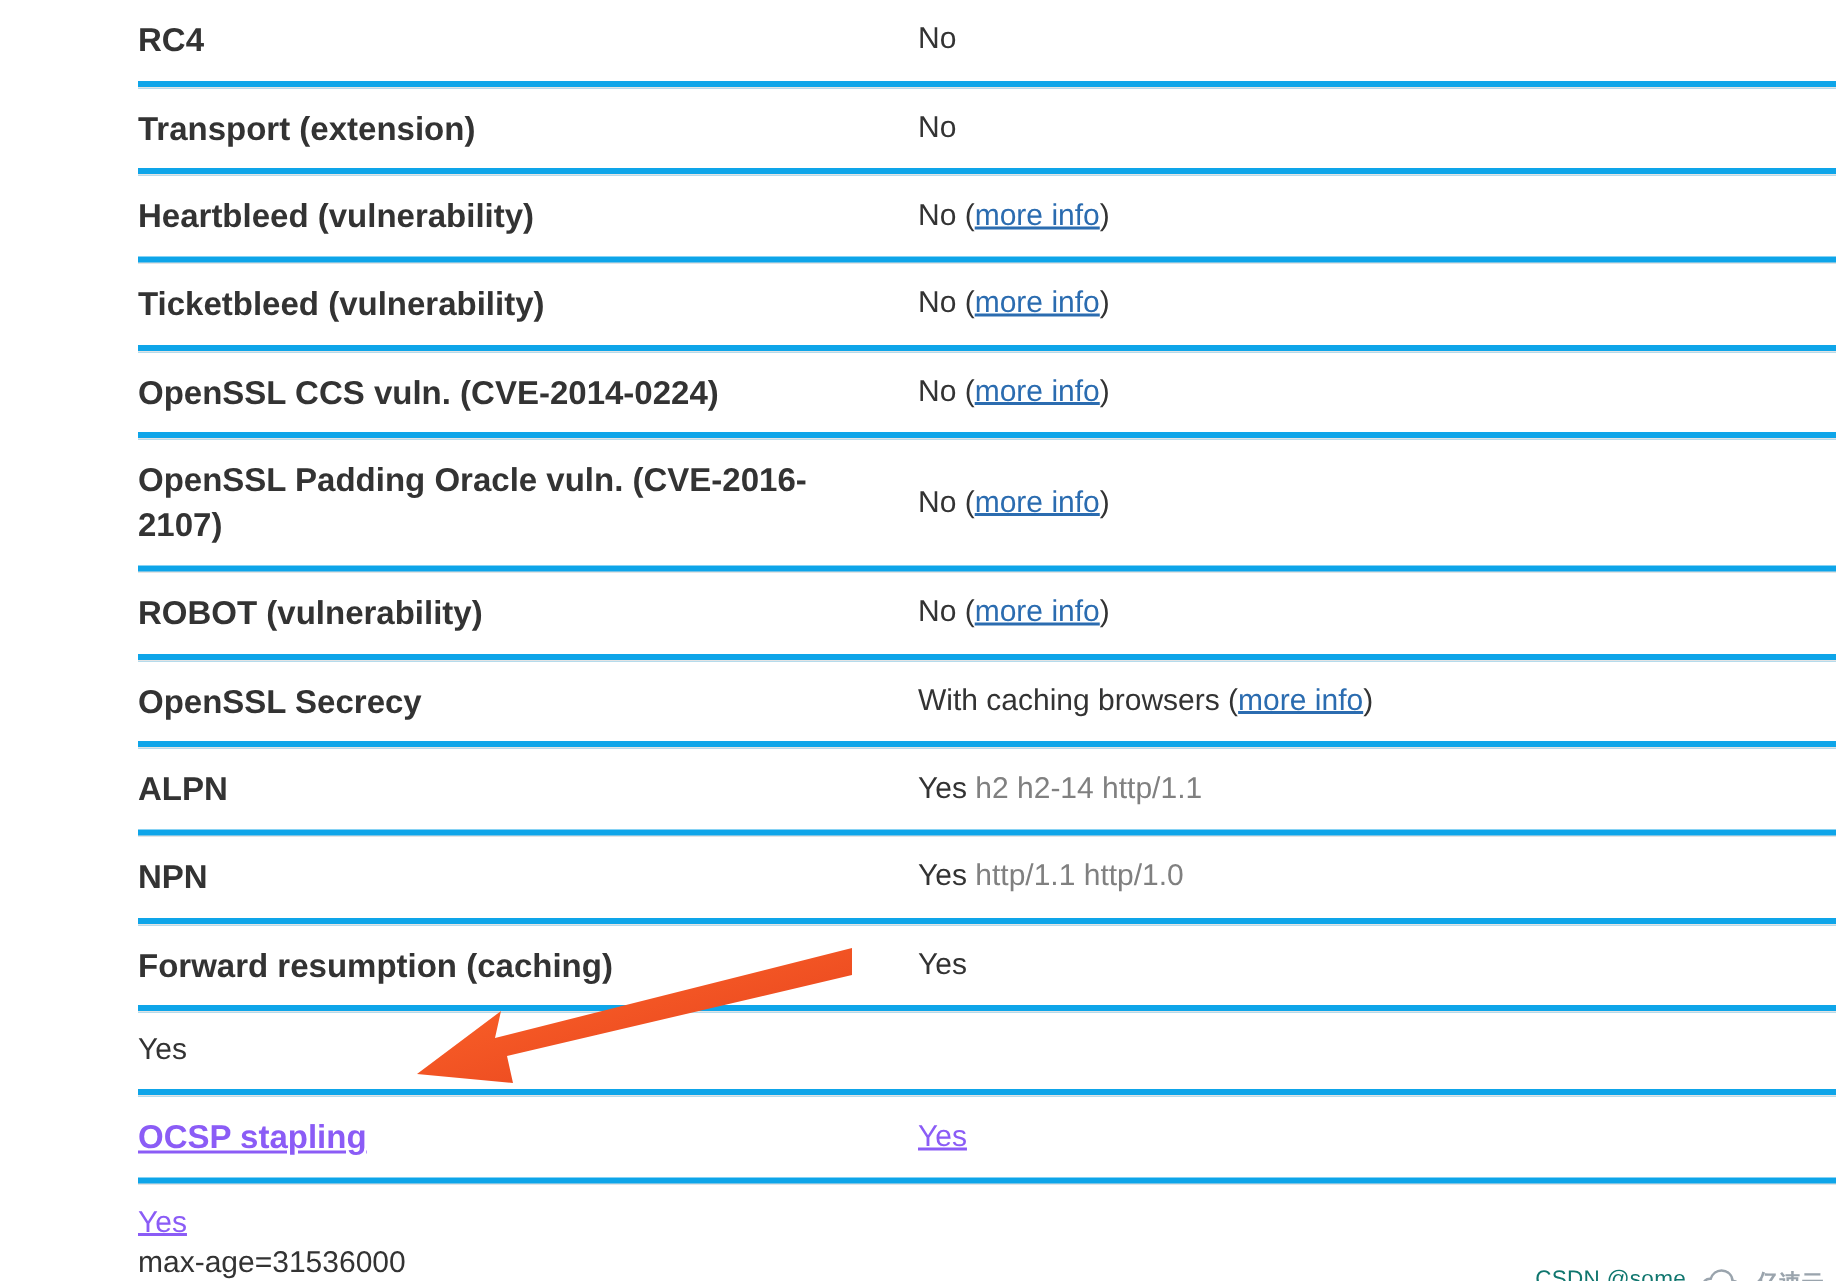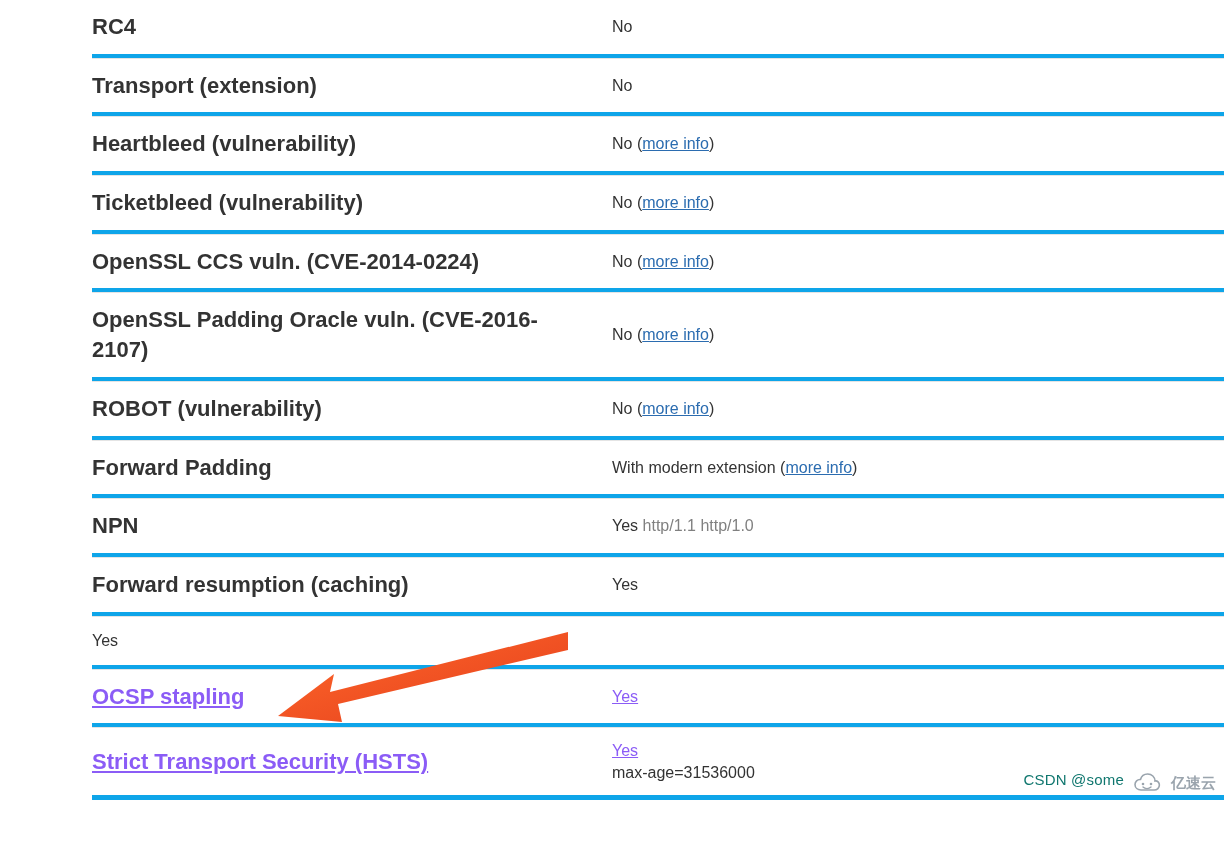--- a/index.html
+++ b/index.html
@@ -27,21 +27,21 @@
     .label-cell {
       flex: 0 0 520px;
       font-weight: 700;
       font-size: 22px;
       color: #333;
       line-height: 1.35;
       padding-right: 20px;
     }
     .value-cell {
       flex: 1;
-      font-size: 16px;
+      font-size: 20px;
       color: #333;
       line-height: 1.35;
     }
     .value-sub {
       color: #808080;
     }
     .value-line { display: block; }
     .more-info-link {
       color: #2b6cb0;
       text-decoration: underline;
@@ -118,23 +118,29 @@
         <span class="value-line"><span class="value-primary">No (</span><a class="more-info-link">more info</a><span>)</span></span>
       </div>
     </div>
     <div class="row">
       <div class="label-cell">ROBOT (vulnerability)</div>
       <div class="value-cell">
         <span class="value-line"><span class="value-primary">No (</span><a class="more-info-link">more info</a><span>)</span></span>
       </div>
     </div>
     <div class="row">
-      <div class="label-cell">Forward Padding</div>
+      <div class="label-cell">OpenSSL Secrecy</div>
       <div class="value-cell">
-        <span class="value-line"><span class="value-primary">With modern extension (</span><a class="more-info-link">more info</a><span>)</span></span>
+        <span class="value-line"><span class="value-primary">With caching browsers (</span><a class="more-info-link">more info</a><span>)</span></span>
+      </div>
+    </div>
+    <div class="row">
+      <div class="label-cell">ALPN</div>
+      <div class="value-cell">
+        <span class="value-line"><span class="value-primary">Yes</span>   <span class="value-sub">h2 h2-14 http/1.1</span></span>
       </div>
     </div>
     <div class="row">
       <div class="label-cell">NPN</div>
       <div class="value-cell">
         <span class="value-line"><span class="value-primary">Yes</span>   <span class="value-sub">http/1.1 http/1.0</span></span>
       </div>
     </div>
     <div class="row">
       <div class="label-cell">Forward resumption (caching)</div>
@@ -147,21 +153,20 @@
         <span class="value-line"><span class="value-primary">Yes</span></span>
       </div>
     </div>
     <div class="row green">
       <div class="label-cell">OCSP stapling</div>
       <div class="value-cell">
         <span class="value-line"><span class="value-primary">Yes</span></span>
       </div>
     </div>
     <div class="row green">
-      <div class="label-cell">Strict Transport Security (HSTS)</div>
       <div class="value-cell">
         <span class="value-line"><span class="value-primary">Yes</span></span>
         <span class="value-line">max-age=31536000</span>
       </div>
     </div>
   </div>
 
 <svg class="arrow-annotation" viewBox="0 0 300 110">
   <defs>
     <linearGradient id="ga" x1="0" y1="0" x2="1" y2="1">

